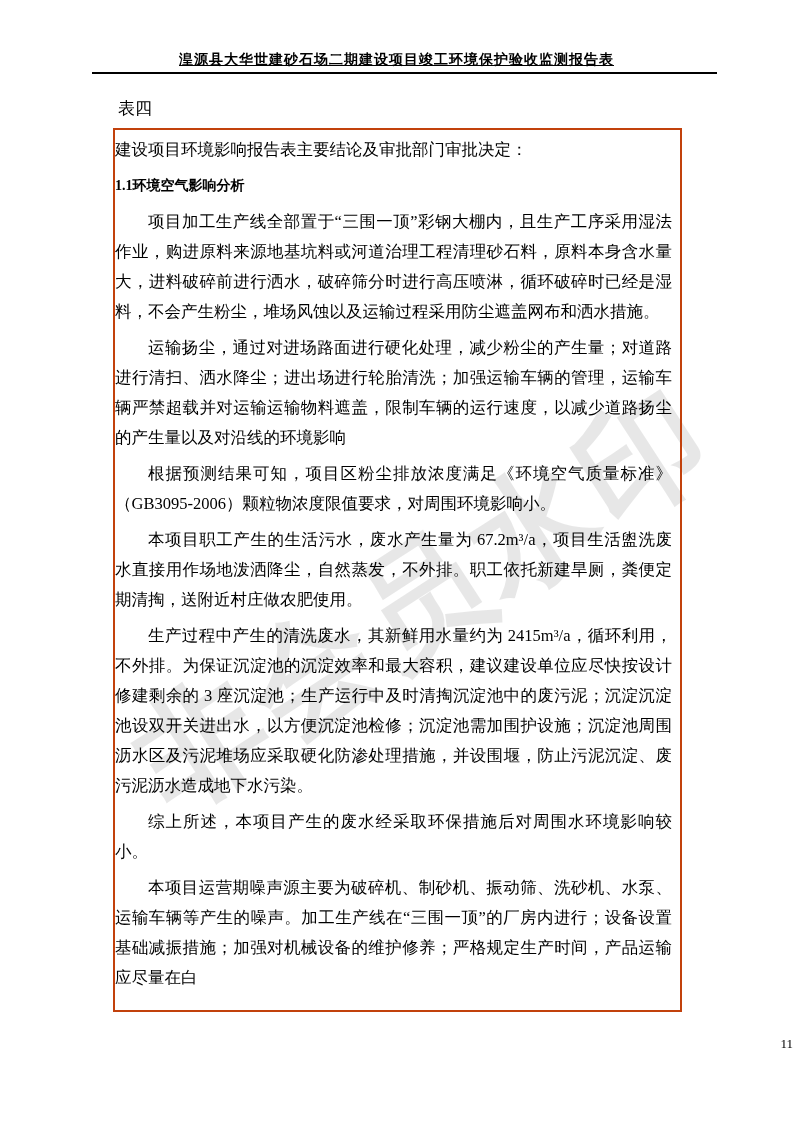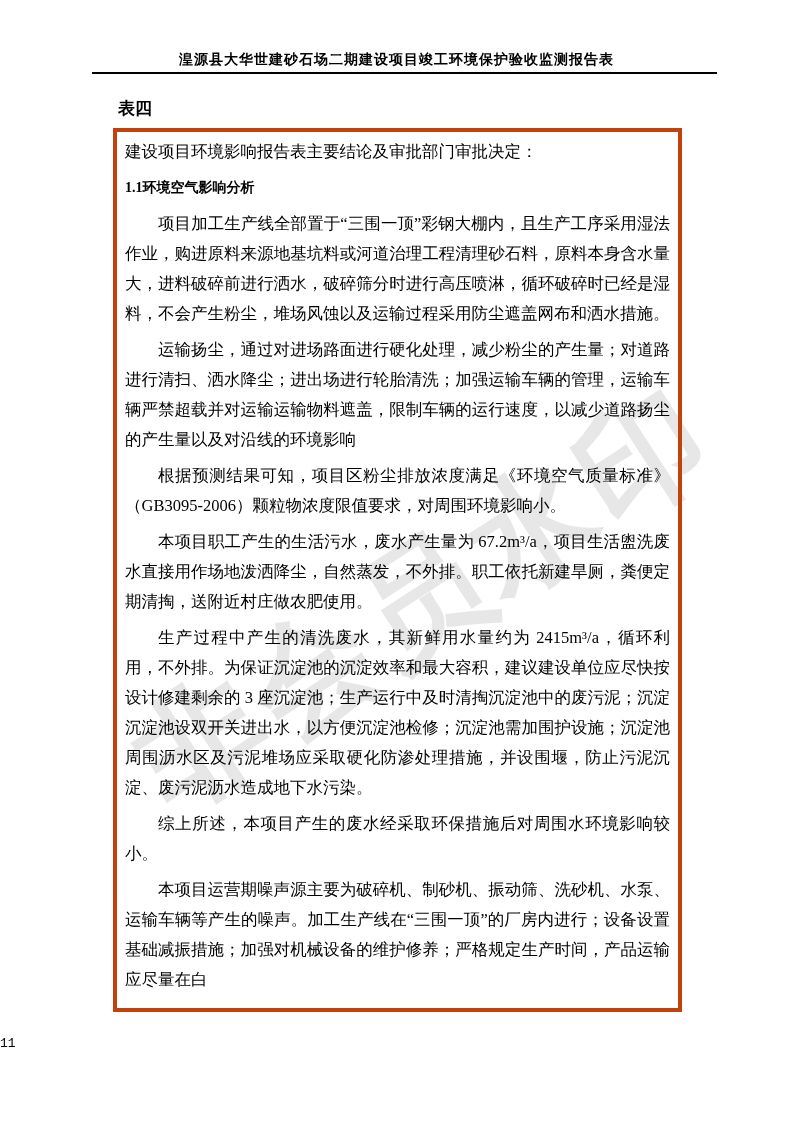--- a/index.html
+++ b/index.html
@@ -15,36 +15,37 @@
   .doc-header {
     position: absolute;
     top: 51px;
     left: 0;
     width: 100%;
     text-align: center;
     font-size: 14px;
     font-weight: bold;
     letter-spacing: 1px;
     z-index: 2;
+    text-decoration: underline;
   }
   .header-rule {
     position: absolute;
     top: 72px;
     left: 92px;
     width: 625px;
     height: 2px;
     background: #000;
     z-index: 2;
   }
   .table-label {
     position: absolute;
     top: 97px;
     left: 118px;
     font-size: 17px;
-    font-weight: bold;
+    font-weight: normal;
     z-index: 2;
   }
   .watermark {
     position: absolute;
     left: 425px;
     top: 600px;
     transform: translate(-50%, -50%) rotate(-33deg);
     font-size: 125px;
     font-weight: bold;
     color: #000;
@@ -53,23 +54,23 @@
     white-space: nowrap;
     font-family: "DejaVu Sans", "Liberation Sans", sans-serif;
     z-index: 1;
   }
   .content-box {
     position: absolute;
     left: 113px;
     top: 128px;
     width: 569px;
     height: 884px;
-    border: 4px solid #c2410c;
+    border: 2px solid #c2410c;
     box-sizing: border-box;
-    padding: 5px 8px 0 8px;
+    padding: 5px 8px 0 0;
     overflow: hidden;
     z-index: 2;
     background: transparent;
     font-size: 16.5px;
     line-height: 30px;
     text-align: justify;
   }
   .content-box p {
     margin: 6px 0 0 0;
     text-indent: 2em;
@@ -83,24 +84,23 @@
     font-size: 14px;
     font-weight: bold;
     line-height: 30px;
     text-indent: 0;
   }
   .page-number {
     position: absolute;
     top: 1036px;
     left: 0;
     width: 100%;
-    text-align: left;
+    text-align: right;
     font-size: 13px;
     z-index: 2;
-    font-family: Liberation Mono, monospace;
   }
 </style>
 </head>
 <body>
 
 <div class="page">
 
   <div class="doc-header">湟源县大华世建砂石场二期建设项目竣工环境保护验收监测报告表</div>
 
   <div class="header-rule"></div>

